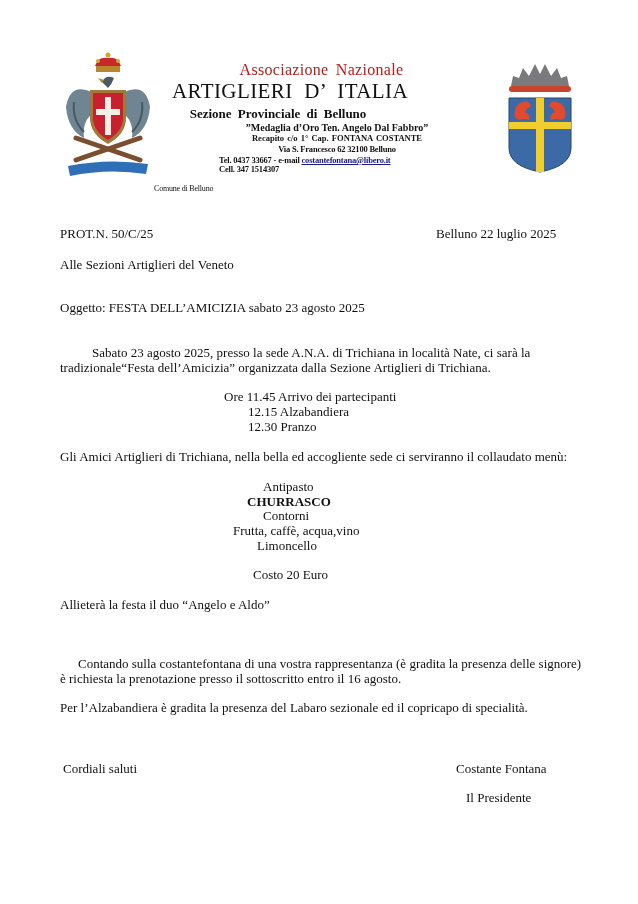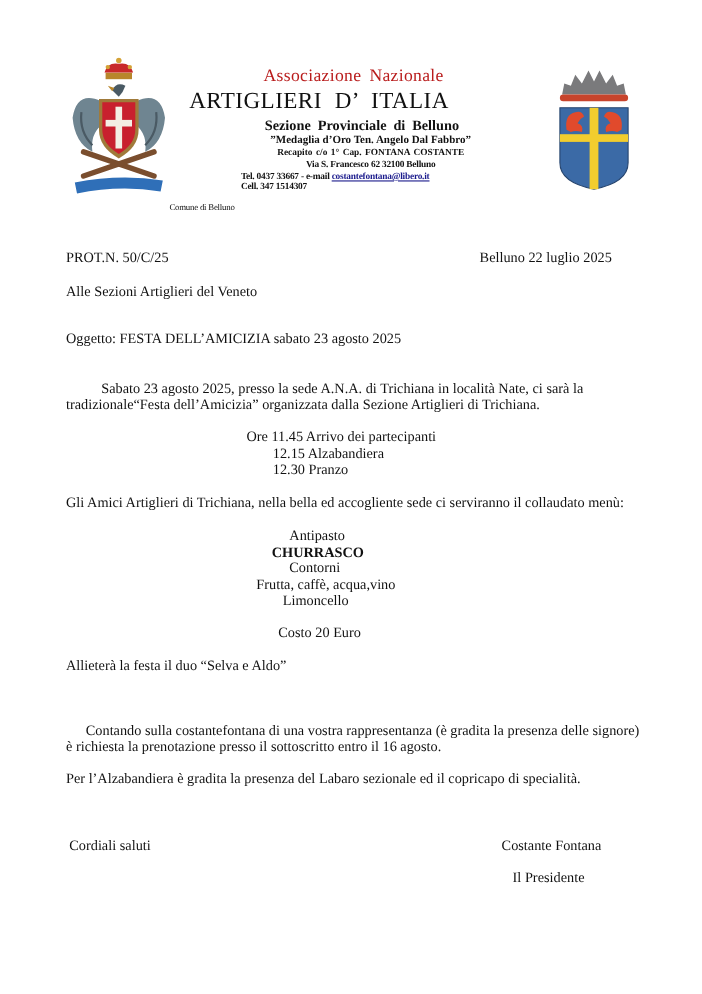--- a/index.html
+++ b/index.html
@@ -10,21 +10,21 @@
       font-family: "Liberation Serif", "DejaVu Serif", serif;
       color: #111;
     }
     .abs { position: absolute; white-space: nowrap; }
 
     
     .hdr-assoc { left: 0; width: 638px; top: 61px; text-align: center; padding-left: 0; }
     .hdr-assoc span { color: #b91c1c; font-size: 16px; letter-spacing: 0.3px; word-spacing: 3px; margin-left: 5px; }
     .hdr-artiglieri { left: 0; width: 590px; top: 79px; text-align: center; font-size: 21px; letter-spacing: 0.4px; word-spacing: 6px; }
     .hdr-artiglieri span { margin-left: -10px; }
-    .hdr-sezione { left: 0; width: 638px; top: 106px; text-align: center; font-size: 13px; font-weight: bold; word-spacing: 3px; }
+    .hdr-sezione { left: 0; width: 536px; top: 106px; text-align: center; font-size: 13px; font-weight: bold; word-spacing: 3px; }
     .hdr-sezione span { margin-left: 20px; }
     .hdr-medaglia { left: 217px; width: 240px; top: 122px; text-align: center; font-size: 10px; font-weight: bold; }
     .hdr-recapito { left: 217px; width: 240px; top: 133px; text-align: center; font-size: 8.5px; font-weight: bold; word-spacing: 1px; }
     .hdr-via { left: 217px; width: 240px; top: 144px; text-align: center; font-size: 8.5px; font-weight: bold; letter-spacing: -0.2px; }
     .hdr-tel { left: 219px; top: 155px; font-size: 8.5px; font-weight: bold; letter-spacing: -0.2px; }
     .hdr-tel .email-link { color: #1a1a8c; text-decoration: underline; font-weight: bold; }
     .hdr-cell { left: 219px; top: 164px; font-size: 8.5px; font-weight: bold; letter-spacing: -0.2px; }
     .comune { left: 122px; top: 184px; font-size: 8px; letter-spacing: -0.2px; margin-left: 32px; }
 
     
@@ -127,21 +127,21 @@
 <div class="abs t prog2">12.30 Pranzo</div>
 
 <div class="abs t menu-intro">Gli Amici Artiglieri di Trichiana, nella bella ed accogliente sede ci serviranno il collaudato menù:</div>
 <div class="abs t menu0">Antipasto</div>
 <div class="abs t menu1">CHURRASCO</div>
 <div class="abs t menu2">Contorni</div>
 <div class="abs t menu3">Frutta, caffè, acqua,vino</div>
 <div class="abs t menu4">Limoncello</div>
 <div class="abs t costo">Costo 20 Euro</div>
 
-<div class="abs t allietera">Allieterà la festa il duo “Selva e Aldo”</div>
+<div class="abs t allietera">Allieterà la festa il duo “Angelo e Aldo”</div>
 
 <div class="abs t para2a">Contando sulla costantefontana di una vostra rappresentanza (è gradita la presenza delle signore)</div>
 <div class="abs t para2b">è richiesta la prenotazione presso il sottoscritto entro il 16 agosto.</div>
 <div class="abs t para3">Per l’Alzabandiera è gradita la presenza del Labaro sezionale ed il copricapo di specialità.</div>
 
 <div class="abs t saluti">Cordiali saluti</div>
 <div class="abs t presidente">Il Presidente</div>
 <div class="abs t firma">Costante Fontana</div>
 
 </body></html>

